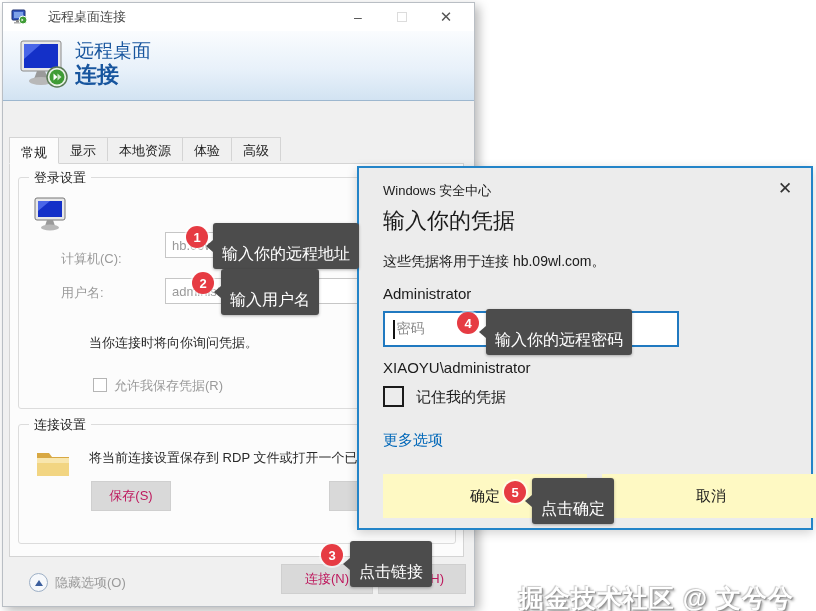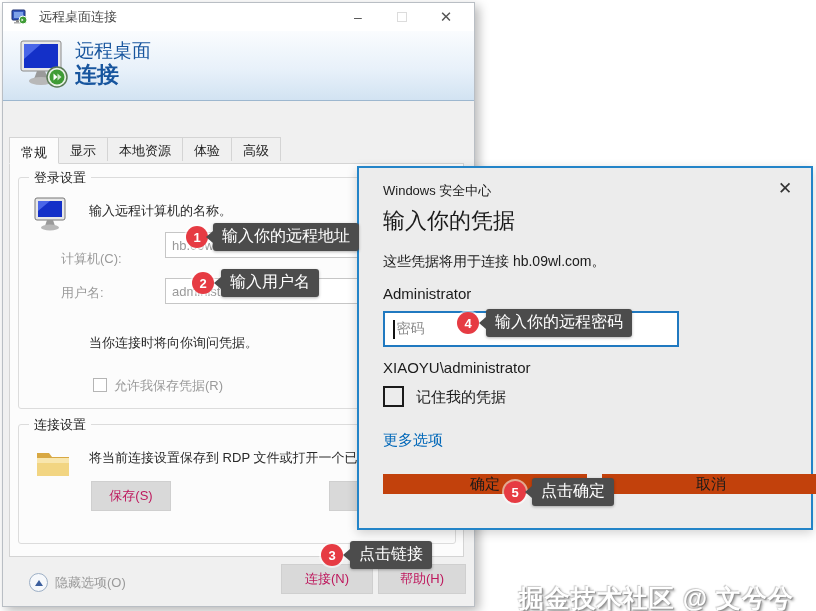--- a/index.html
+++ b/index.html
@@ -5,21 +5,21 @@
   * { margin:0; padding:0; box-sizing:border-box; }
   body { font-family:"Liberation Sans","DejaVu Sans",sans-serif; background:#fff; }
   #screen { position:relative; width:816px; height:611px; overflow:hidden; background:#fff; }
 
   
   .main-window { position:absolute; left:2px; top:2px; width:473px; height:605px;
     background:#f0f0f0; border:1px solid #b9bec4; box-shadow:4px 4px 10px rgba(0,0,0,.28); z-index:1; }
   .titlebar { position:absolute; left:0; top:0; width:100%; height:28px; background:#fff;
     display:flex; align-items:center; }
   .titlebar-icon { margin-left:8px; width:17px; height:16px; }
-  .titlebar-title { margin-left:11px; font-size:13px; color:#4a4a4a; }
+  .titlebar-title { margin-left:20px; font-size:13px; color:#4a4a4a; }
   .caption-btns { position:absolute; right:6px; top:0; height:28px; display:flex; }
   .cap-btn { width:44px; height:28px; display:flex; align-items:center; justify-content:center;
     font-size:14px; color:#5a5a5a; }
   .cap-btn.max .sq { width:10px; height:10px; border:1px solid #dcdcdc; }
   .cap-btn.close { font-size:15px; color:#555; }
 
   .banner { position:absolute; left:0; top:28px; width:100%; height:70px;
     background:linear-gradient(180deg,#fafcfe 0%,#e8f1fa 55%,#d2e3f2 100%);
     border-bottom:1px solid #9db7cf; }
   .banner-icon { position:absolute; left:14px; top:6px; }
@@ -71,30 +71,30 @@
   .sec-subtext { position:absolute; left:24px; top:85px; font-size:14px; color:#1b1b1b; }
   .sec-user { position:absolute; left:24px; top:117px; font-size:15px; color:#1b1b1b; }
   .pwd-input { position:absolute; left:24px; top:143px; width:296px; height:36px; background:#fff;
     border:2px solid #2079c0; display:flex; align-items:center; padding-left:8px; }
   .pwd-caret { width:1.5px; height:19px; background:#111; }
   .pwd-placeholder { margin-left:2px; font-size:14px; color:#8b8b8b; }
   .sec-domain { position:absolute; left:24px; top:191px; font-size:15px; color:#1b1b1b; }
   .sec-cb { position:absolute; left:24px; top:218px; width:21px; height:21px; border:2px solid #1b1b1b; }
   .sec-cb-label { position:absolute; left:57px; top:220px; font-size:15px; color:#1b1b1b; }
   .sec-link { position:absolute; left:24px; top:263px; font-size:15px; color:#0067b8; }
-  .sec-btn { position:absolute; top:306px; height:20px; background:#c2410c; color:#1a1a1a;
+  .sec-btn { position:absolute; top:306px; height:44px; background:#fef9c3; color:#1a1a1a;
     font-size:15px; display:flex; align-items:center; justify-content:center; }
   .sec-btn.ok { left:24px; width:204px; }
   .sec-btn.cancel { left:243px; width:218px;font-family:Liberation Serif, serif; }
 
   
   .badge { position:absolute; width:22px; height:22px; border-radius:50%; background:#e63b43;
     color:#fff; font-size:13px; font-weight:bold; display:flex; align-items:center; justify-content:center;
     z-index:10; box-shadow:0 0 0 2px rgba(255,255,255,.55); }
-  .tip { position:absolute; background:#4c4c4c; color:#fff; font-size:16px; padding:3px 9px 4px;
+  .tip { position:absolute; background:#4c4c4c; color:#fff; font-size:16px; padding:21px 9px 4px;
     border-radius:3px; z-index:10; white-space:nowrap; box-shadow:0 1px 3px rgba(0,0,0,.3); }
   .tip:before { content:""; position:absolute; left:-7px; top:50%; margin-top:-6px; width:0; height:0;
     border-top:6px solid transparent; border-bottom:6px solid transparent; border-right:7px solid #4c4c4c; }
 
   
   .watermark { position:absolute; right:22px; top:566px; font-size:25px; font-weight:bold;
     letter-spacing:1px; color:#fff; z-index:20;
     text-shadow:1px 1px 1px #8f8f8f, -1px -1px 1px #c9c9c9, 2px 2px 3px #9a9a9a;margin-top:16px; }
 </style>
 </head>
@@ -153,21 +153,20 @@
 
       <div class="groupbox gb-login">
         <span class="groupbox-legend">登录设置</span>
         <svg width="40" height="38" viewBox="0 0 40 38" style="position:absolute;left:14px;top:18px;">
           <rect x="2" y="2" width="30" height="22" rx="2" fill="#e8e8e8" stroke="#777"></rect>
           <rect x="5" y="5" width="24" height="16" fill="#1430c8"></rect>
           <path d="M5 5 L17 5 L5 15 Z" fill="#4a66e8"></path>
           <path d="M14 24 L20 24 L22 30 L12 30 Z" fill="#9a9a9a"></path>
           <ellipse cx="17" cy="31.5" rx="9" ry="3" fill="#b8b8b8"></ellipse>
         </svg>
-        <div class="instruction" style="position:absolute;left:70px;top:24px;">输入远程计算机的名称。</div>
 
         <div class="field-label" style="position:absolute;left:42px;top:72px;">计算机(C):</div>
         <input class="win-input" style="left: 146px; top: 54px; width: 196px;" value="hb.09wl.com">
 
         <div class="field-label" style="position:absolute;left:42px;top:106px;">用户名:</div>
         <input class="win-input" style="left: 146px; top: 100px; width: 196px;" value="administrator">
 
         <div class="note" style="position:absolute;left:70px;top:156px;">当你连接时将向你询问凭据。</div>
 
         <div style="position:absolute;left:74px;top:198px;">

